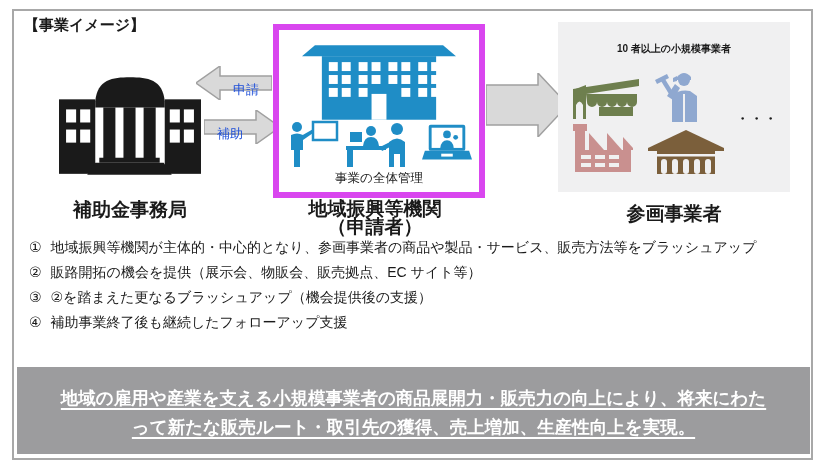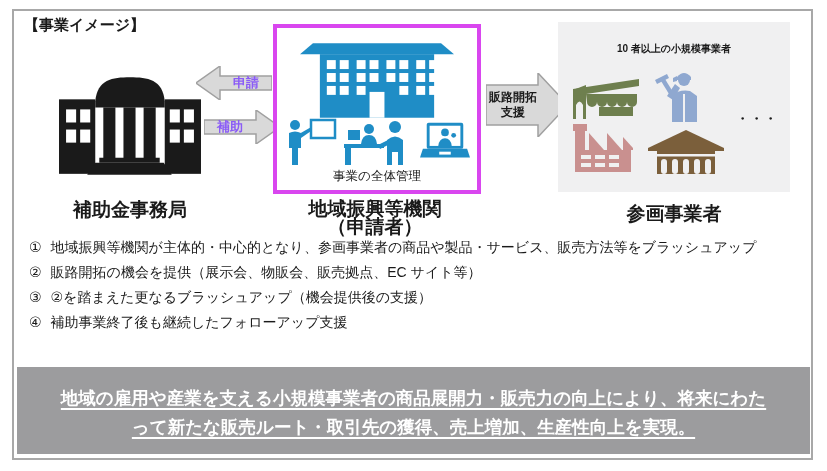--- a/index.html
+++ b/index.html
@@ -14,29 +14,29 @@
   .gov-svg{position:absolute;left:57px;top:71px;width:146px;height:106px;}
   .lbl{position:absolute;font-weight:bold;text-align:center;font-size:19px;}
   .lbl-left{left:40px;top:197px;width:180px;}
 
   
   .arrowwrap{position:absolute;}
   .a-apply{left:196px;top:66px;width:76px;height:34px;}
   .a-subsidy{left:204px;top:110px;width:76px;height:34px;}
   .a-support{left:486px;top:73px;width:82px;height:64px;}
   .arrowwrap svg{position:absolute;left:0;top:0;width:100%;height:100%;}
-  .arrowtext{position:absolute;top:0;height:100%;display:flex;align-items:center;justify-content:center;
-    font-size:13px;font-weight:700;color:#8b5cf6;}
+  .arrowtext{position:absolute;top:7px;height:100%;display:flex;align-items:center;justify-content:center;
+    font-size:13px;font-weight:400;color:#1d4ed8;}
   .t-apply{left:24px;width:52px;}
   .t-subsidy{left:0;width:52px;}
   .supporttext{position:absolute;left:0;top:0;width:54px;height:100%;display:flex;flex-direction:column;
     align-items:center;justify-content:center;font-size:12px;font-weight:600;line-height:15px;}
 
   
-  .centerbox{position:absolute;left:273px;top:24px;width:200px;height:162px;background:#fff;border:4px solid #d946ef;text-decoration:underline;}
+  .centerbox{position:absolute;left:273px;top:24px;width:200px;height:162px;background:#fff;border:6px solid #d946ef;text-decoration:underline;}
   .officeb{position:absolute;left:23px;top:8px;width:154px;height:82px;}
   .presenter{position:absolute;left:9px;top:90px;width:52px;height:48px;}
   .deskpair{position:absolute;left:65px;top:90px;width:74px;height:48px;}
   .laptop{position:absolute;left:143px;top:94px;width:50px;height:44px;}
   .inner-label{position:absolute;left:0;bottom:5px;width:100%;text-align:center;font-size:12.5px;font-weight:400;}
   .lbl-center1{left:273px;top:196px;width:204px;}
   .lbl-center2{left:273px;top:214px;width:204px;}
 
   
   .rightbox{position:absolute;left:558px;top:22px;width:232px;height:170px;background:#f0f0f1;}
@@ -175,24 +175,20 @@
 
     <div class="inner-label">事業の全体管理</div>
   </div>
   <div class="lbl lbl-center2">（申請者）</div>
   <div class="lbl lbl-center1">地域振興等機関</div>
 
   <div class="arrowwrap a-support">
     <svg viewBox="0 0 82 64">
       <polygon points="82,32 52,0 52,12 0,12 0,52 52,52 52,64" fill="#D9D9D9" stroke="#A0A0A0" stroke-width="1.5"></polygon>
     </svg>
-    <span class="supporttext">
-      <span>販路開拓</span>
-      <span>支援</span>
-    </span>
   </div>
 
   <div class="rightbox">
     <div class="rb-header">10 者以上の小規模事業者</div>
 
     <svg class="store" viewBox="0 0 70 46">
       <g fill="#6E7F4E">
         <polygon points="2,16 15,11 15,45 2,45"></polygon>
         <polygon points="2,15 68,5 68,12 2,22"></polygon>
         <path d="M15,20 L66,20 L66,28 L16,28 Z"></path>

